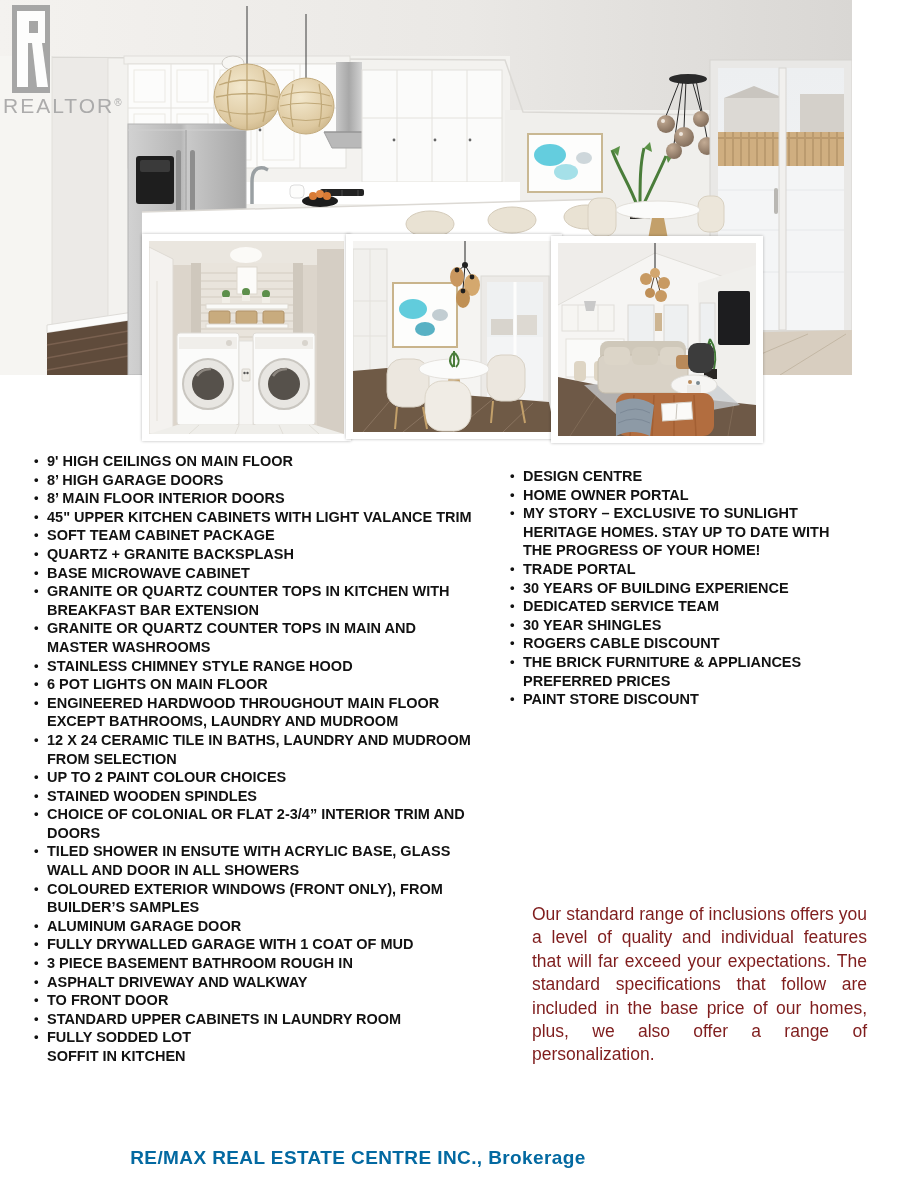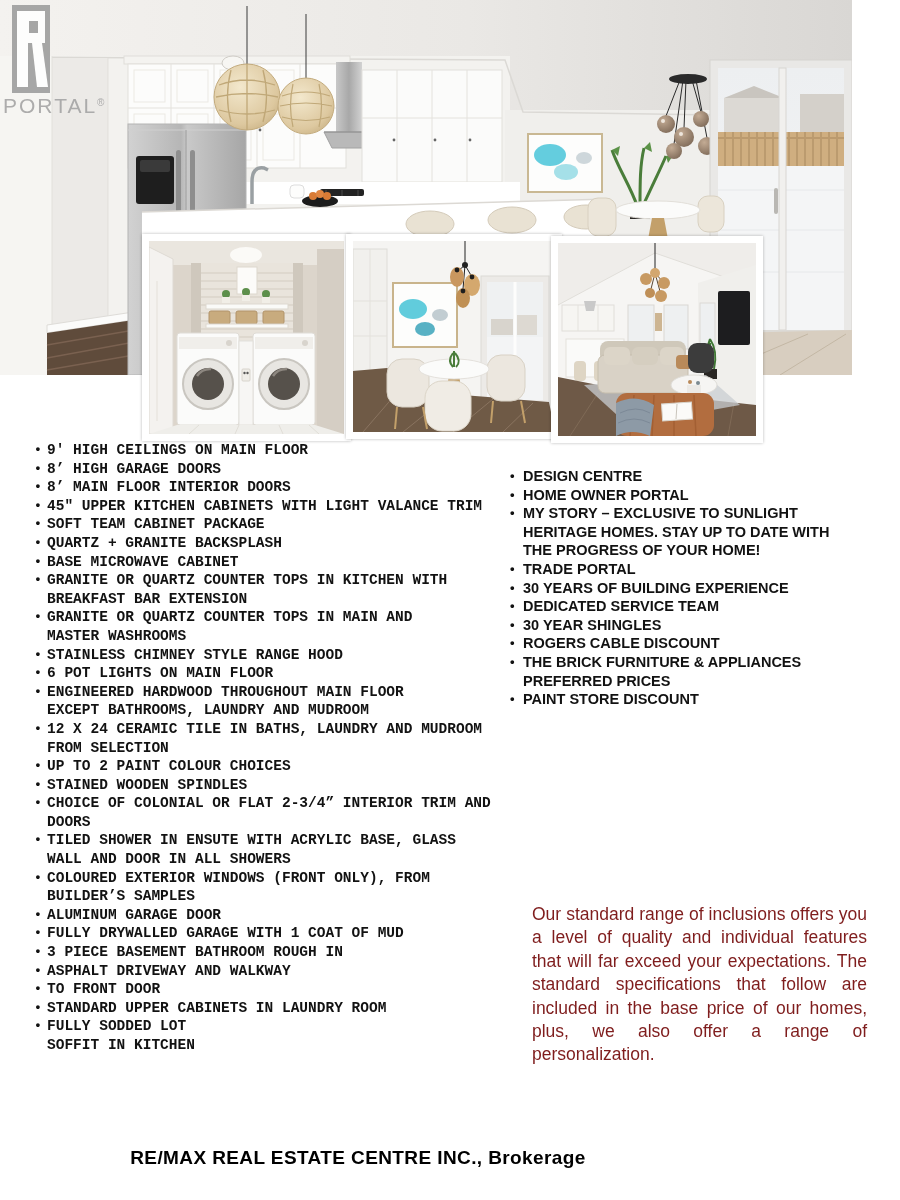--- a/index.html
+++ b/index.html
@@ -18,28 +18,28 @@
   .thumb svg{display:block;}
   .thumb1{left:142px;top:234px;}
   .thumb2{left:346px;top:234px;}
   .thumb3{left:551px;top:236px;}
   
   .feature-list{position:absolute;margin:0;padding:0;list-style:none;
                 color:#121212;font-weight:700;font-size:14.5px;line-height:18.6px;}
   .feature-list li{position:relative;padding-left:14px;white-space:pre-line;}
   .feature-list li::before{content:"•";position:absolute;left:1px;top:0;font-size:13px;}
   .feature-list li.no-bullet::before{content:"";}
-  .list-left{left:33px;top:441px;width:458px;font-family:Liberation Mono, monospace;}
+  .list-left{left:33px;top:452px;width:458px;}
   .list-right{left:509px;top:467px;width:352px;}
   
   .intro{position:absolute;left:532px;top:903px;width:335px;color:#7f1d1d;
          font-size:17.5px;line-height:23.4px;text-align:justify;}
   
   .brokerage{position:absolute;left:0;top:1147px;width:716px;text-align:center;
-             color:#000000;font-weight:700;font-size:19px;letter-spacing:.4px;}
+             color:#0369a1;font-weight:700;font-size:19px;letter-spacing:.4px;}
 </style>
 </head>
 <body>
 
 <div class="page">
 
   <div class="hero">
     <svg width="852" height="375" viewBox="0 0 852 375">
       <defs>
         <linearGradient id="ceilG" x1="0" y1="0" x2="1" y2="0">
@@ -231,21 +231,21 @@
     </svg>
 
     <div class="realtor-logo">
       <svg class="block" width="38" height="88" viewBox="0 0 38 88">
         <rect x="0" y="0" width="38" height="88" fill="#9c9c9c"></rect>
         <rect x="5" y="6" width="28" height="32" fill="#ffffff"></rect>
         <rect x="5" y="6" width="11" height="76" fill="#ffffff"></rect>
         <polygon points="20,38 30,38 36,82 25,82" fill="#ffffff"></polygon>
         <rect x="17" y="16" width="9" height="12" fill="#9c9c9c"></rect>
       </svg>
-      <div class="realtor-word"><span>PORTAL</span><span class="reg">®</span></div>
+      <div class="realtor-word"><span>REALTOR</span><span class="reg">®</span></div>
     </div>
   </div>
 
   <div class="thumb thumb1">
     <svg width="195" height="193" viewBox="0 0 195 193">
       <rect x="0" y="0" width="195" height="193" fill="#dcd5cb"></rect>
       <rect x="0" y="0" width="195" height="24" fill="#eae6df"></rect>
       <ellipse cx="97" cy="14" rx="16" ry="8" fill="#fdfcf9" opacity=".9"></ellipse>
       <rect x="42" y="22" width="10" height="132" fill="#cfc8bd"></rect>
       <rect x="144" y="22" width="10" height="132" fill="#cfc8bd"></rect>

